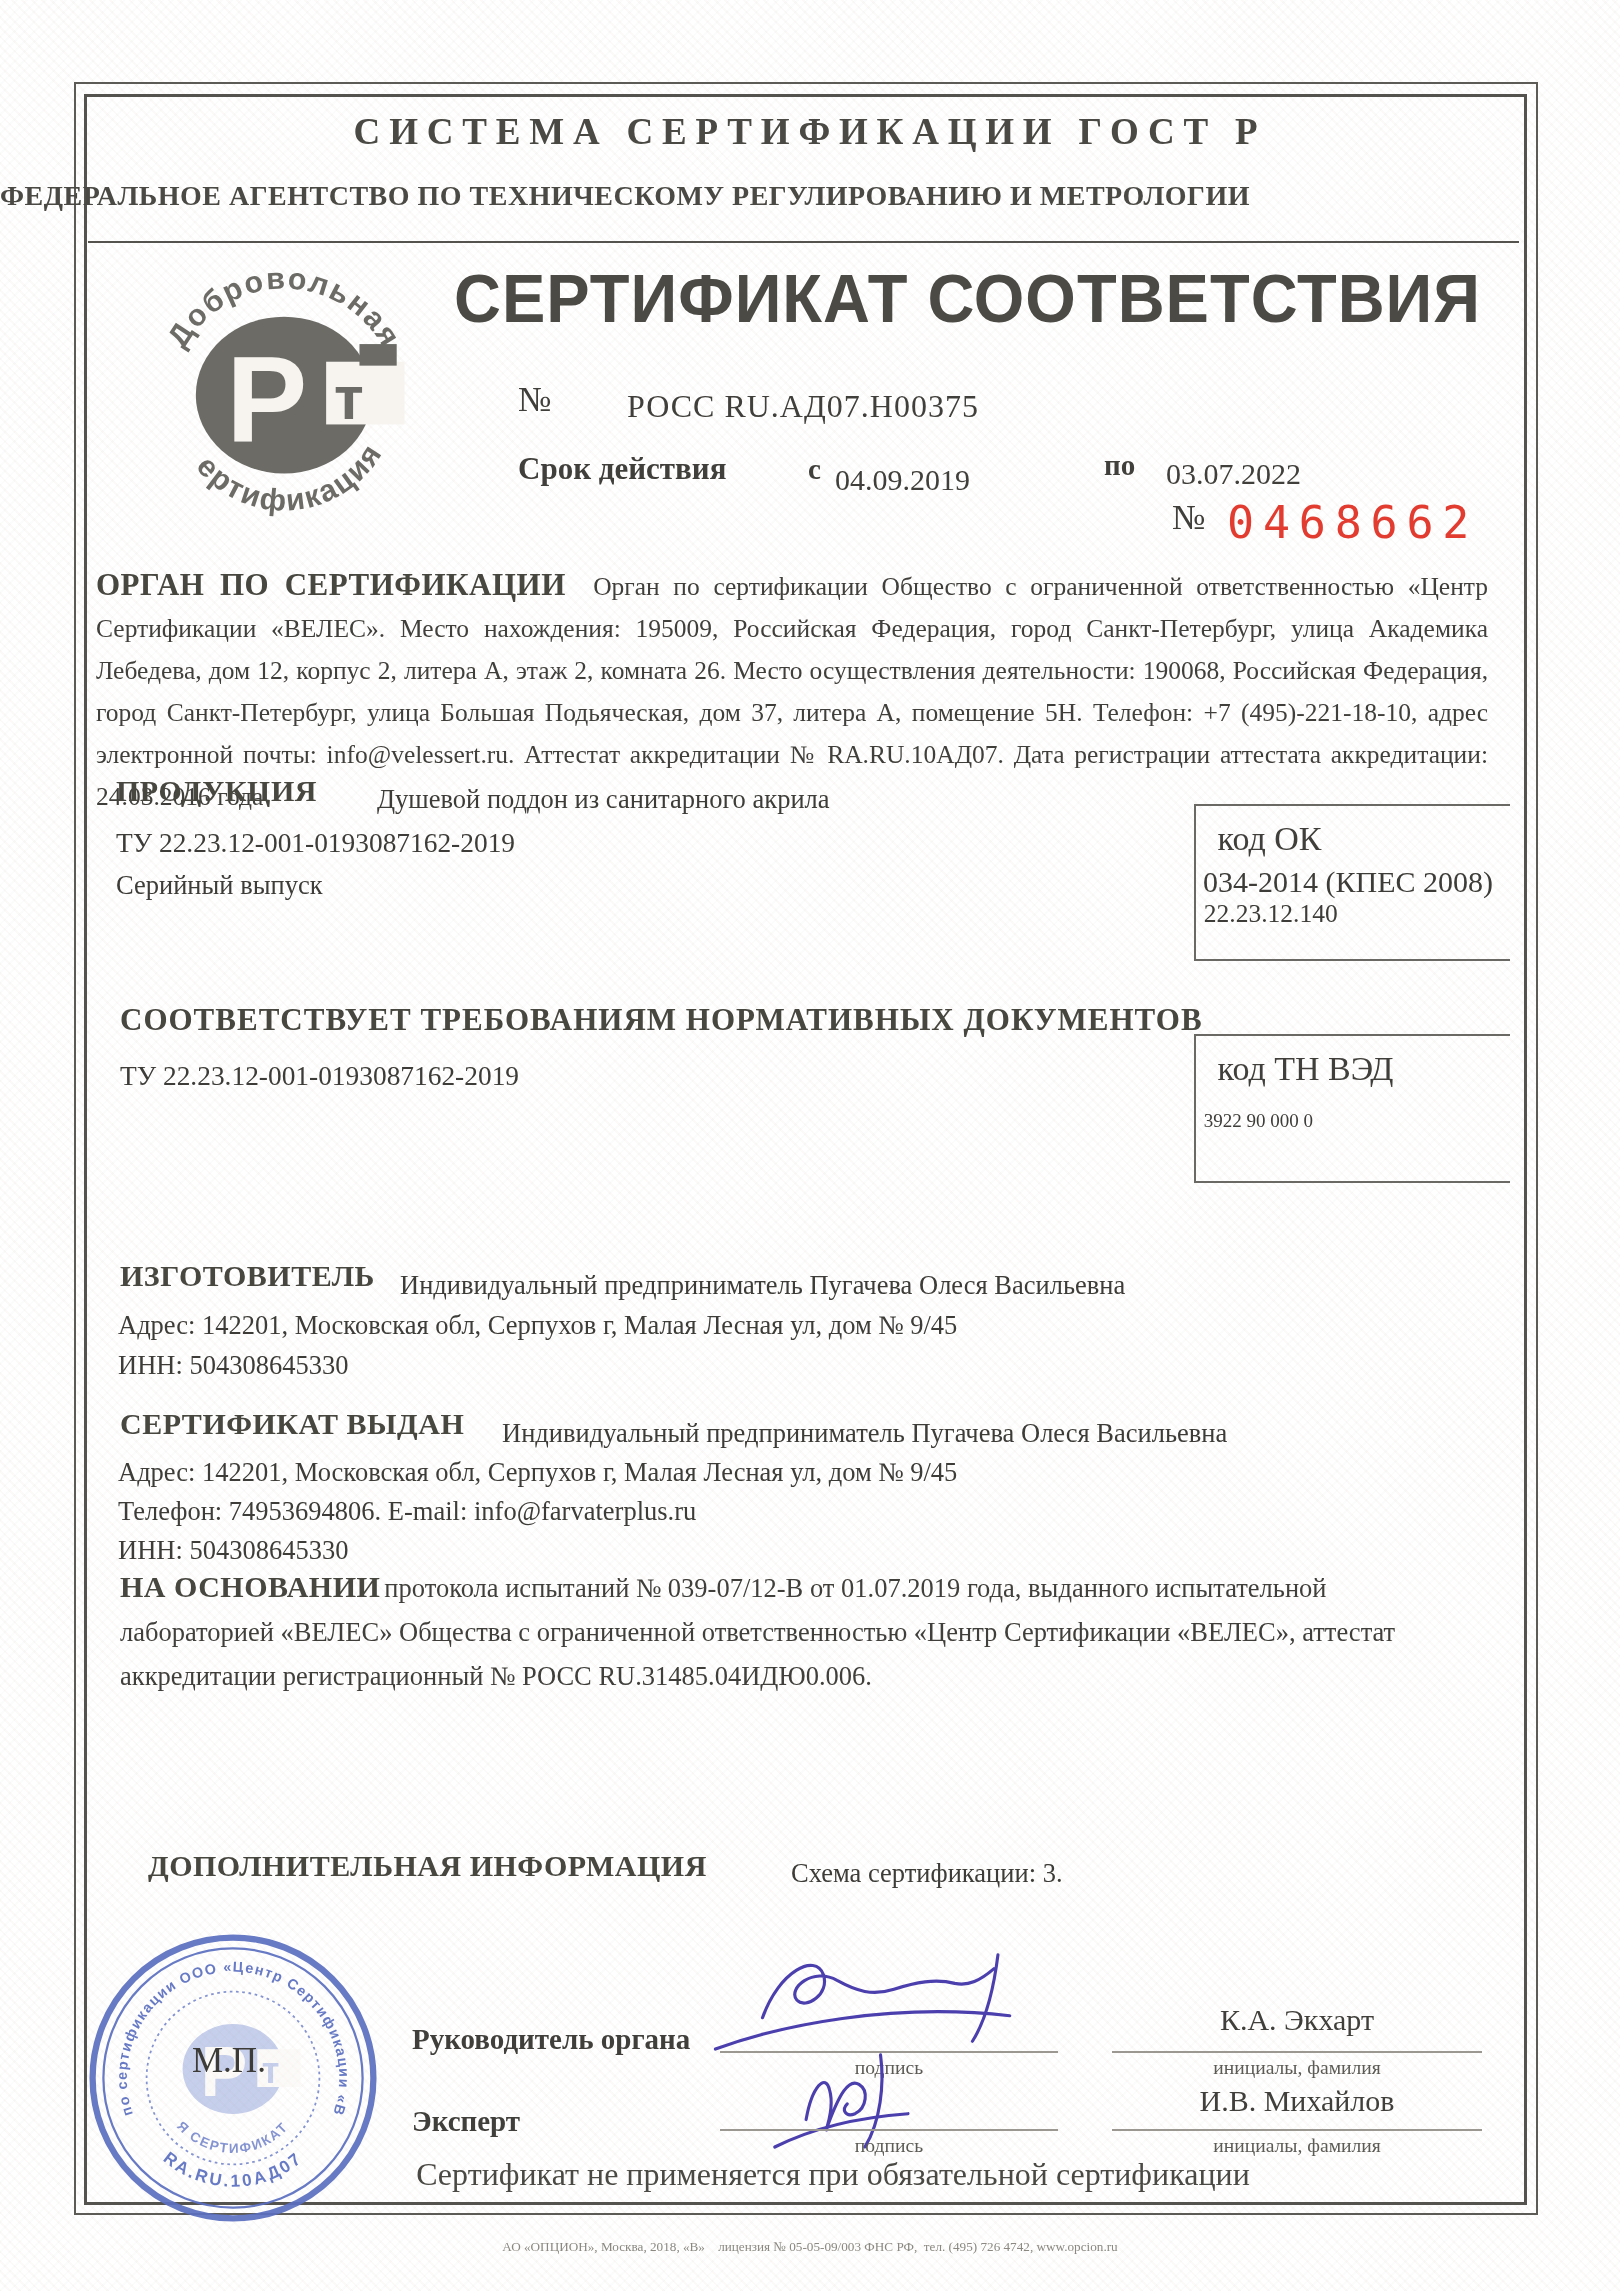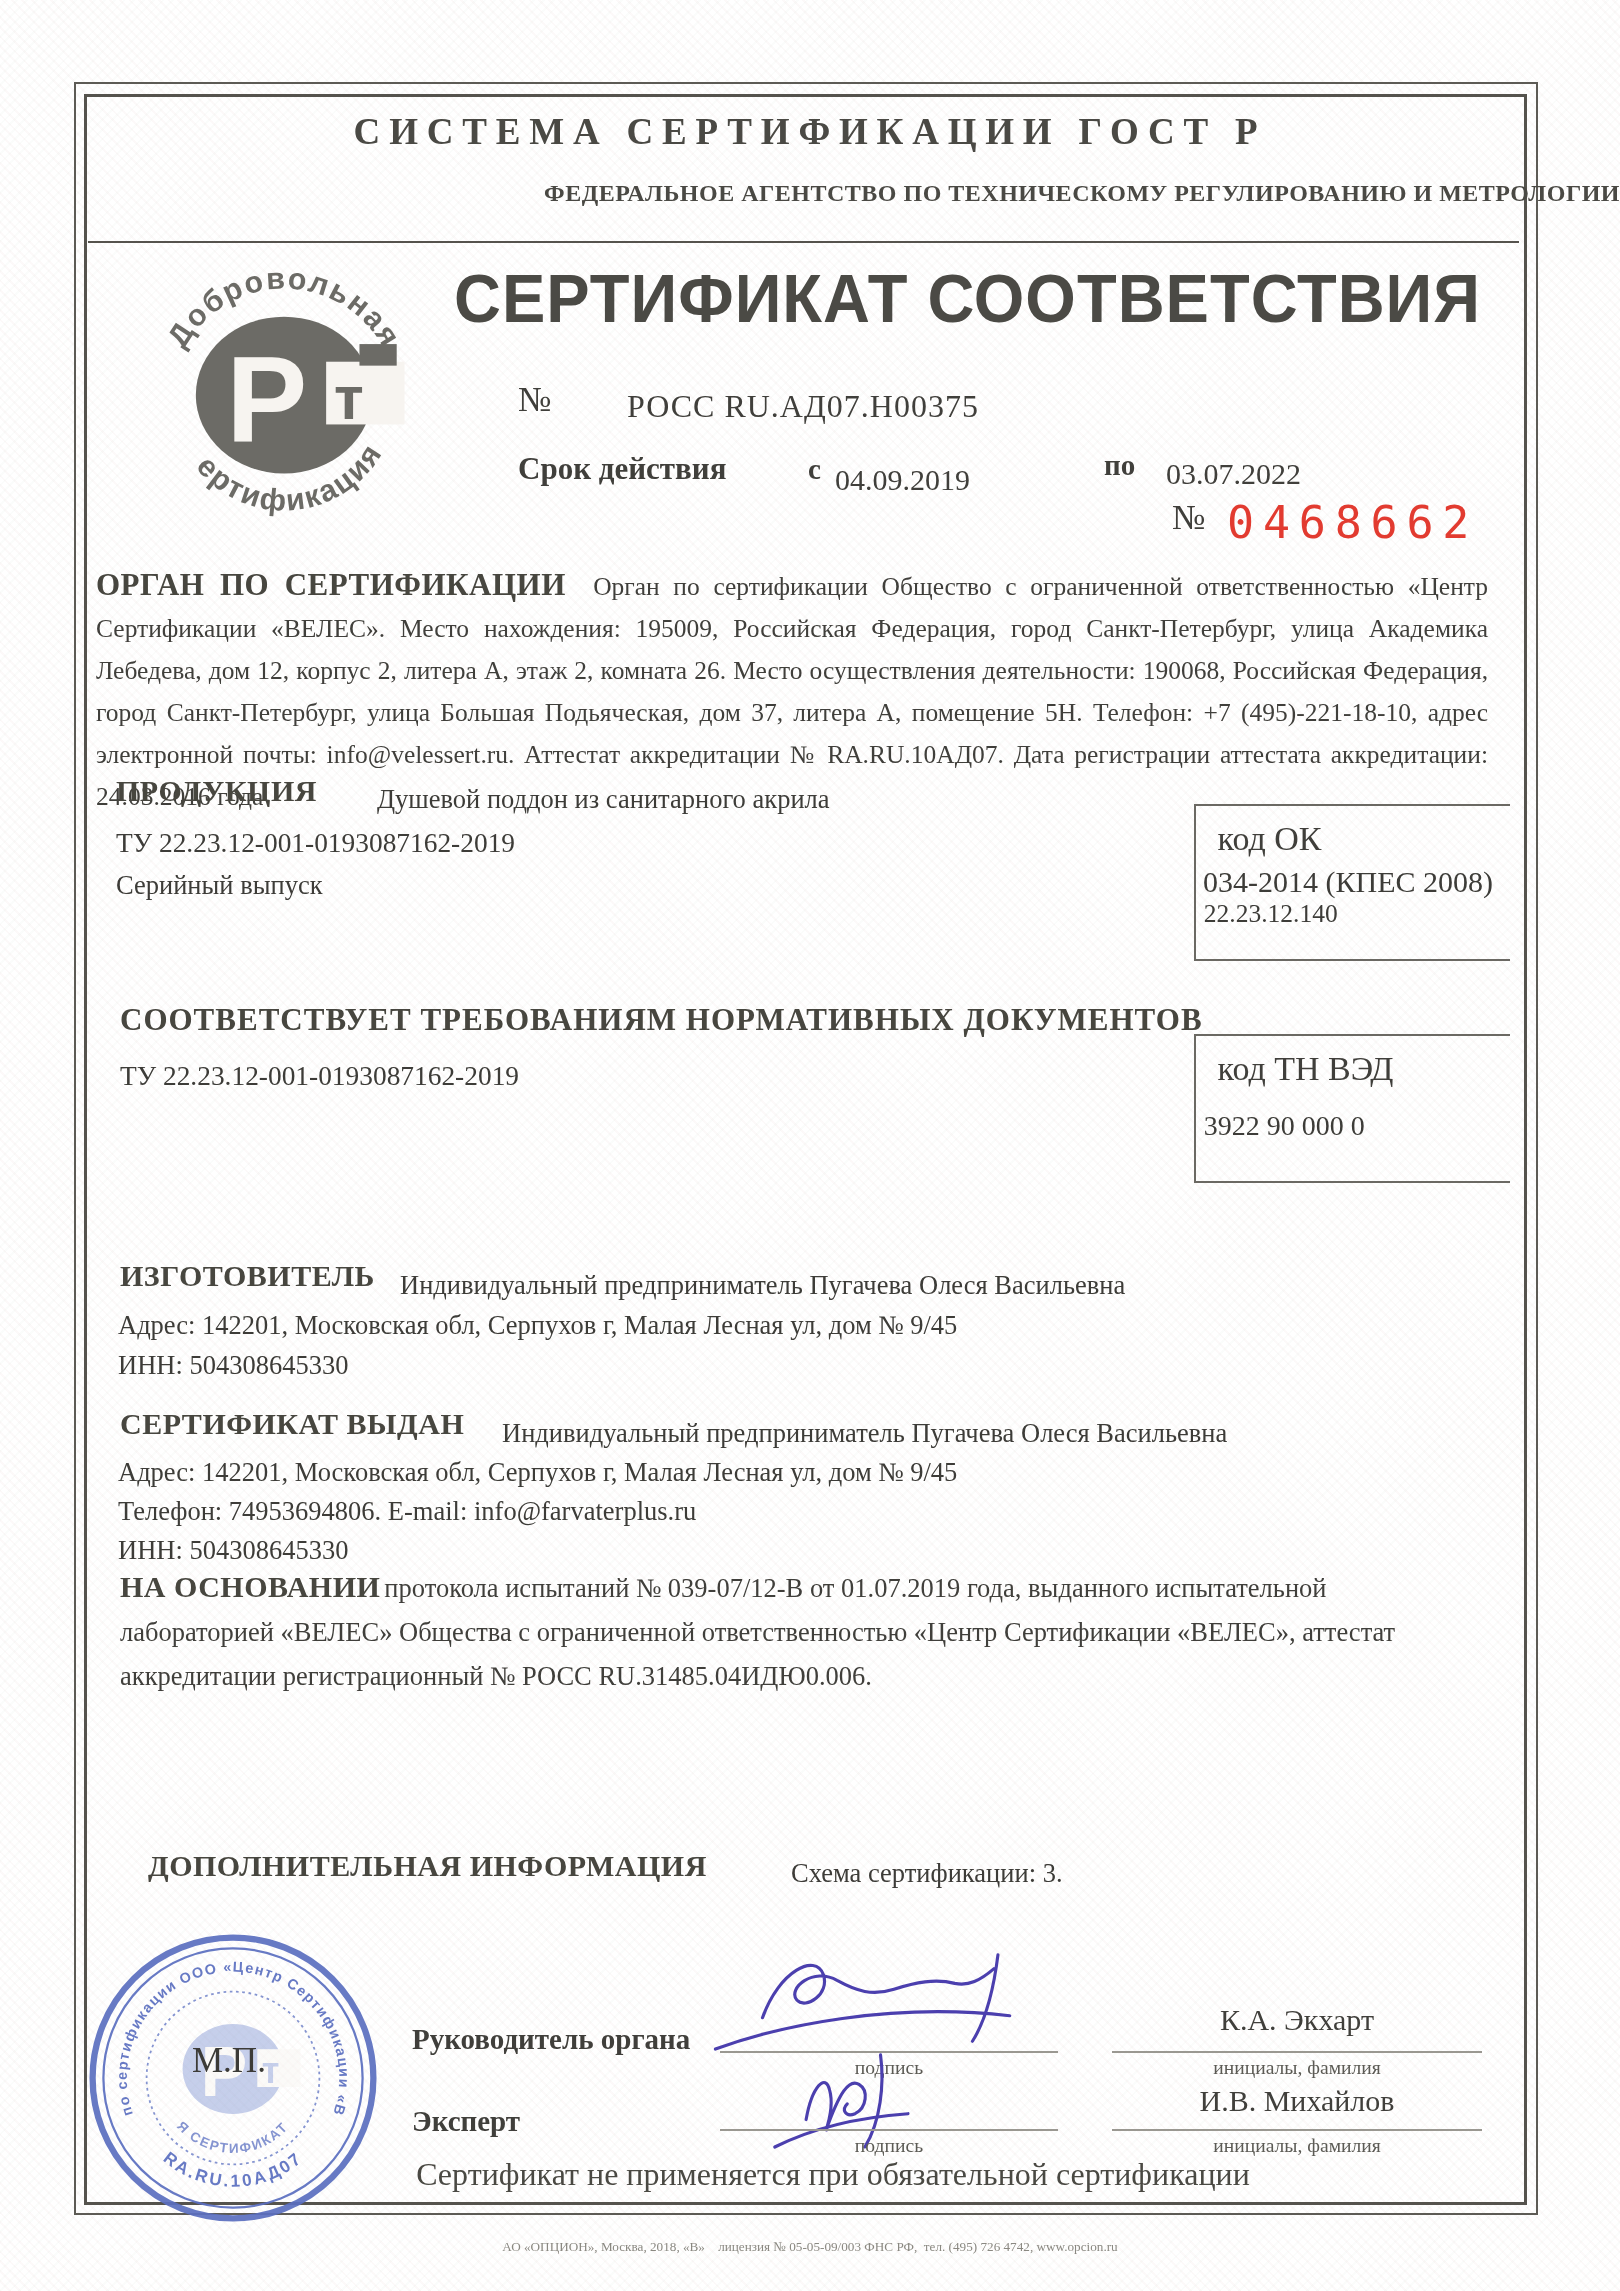--- a/index.html
+++ b/index.html
@@ -10,21 +10,21 @@
       repeating-linear-gradient(45deg, rgba(206,150,150,.055) 0 2px, transparent 2px 6.9px),
       repeating-linear-gradient(-45deg, rgba(150,185,155,.04) 0 2px, transparent 2px 6.9px);}
   .abs{position:absolute;}
   
   .border-outer{left:74px;top:82px;width:1460px;height:2129px;border:2px solid #5d5b55;}
   .border-inner{left:84px;top:94px;width:1437px;height:2105px;border:3.9px solid #55534d;}
   .hdr-divider{left:88px;top:241px;width:1431px;height:2px;background:#55534d;}
   
   .hdr-system{left:0;top:110px;width:1620px;text-align:center;font-weight:bold;font-size:37px;
               letter-spacing:8.8px;color:#4a4944;}
-  .hdr-agency{left:0;top:180px;width:1620px;text-align:right;font-weight:bold;font-size:24px;
+  .hdr-agency{left:0;top:180px;width:1620px;text-align:left;font-weight:bold;font-size:28px;
               letter-spacing:0.5px;color:#4a4944;}
   
   .doc-title{left:421px;top:261px;width:1093px;text-align:center;
              font-family:"Liberation Sans","DejaVu Sans",sans-serif;font-weight:bold;
              font-size:65px;letter-spacing:1px;color:#4b4a45;transform:scaleY(1.04);}
   .num-label{left:518px;top:380px;font-size:35px;}
   .num-value{left:627px;top:388px;font-size:32px;letter-spacing:1px;}
   .valid-label{left:518px;top:451px;font-size:31px;font-weight:bold;}
   .valid-c{left:808px;top:453px;font-size:29px;font-weight:bold;}
   .valid-from{left:835px;top:463px;font-size:30px;}
@@ -42,21 +42,21 @@
   .prod-label{left:116px;top:774px;}
   .prod-name{left:377px;top:784px;}
   .prod-tu{left:116px;top:828px;font-size:27.4px;}
   .prod-serial{left:116px;top:870px;}
   .codebox{border:2px solid #6b6963;border-right:none;}
   .box-ok{left:1194px;top:804px;width:314px;height:153px;}
   .box-tnved{left:1194px;top:1034px;width:314px;height:145px;}
   .codebox .cap{position:absolute;left:21.6px;top:13.7px;font-size:34px;}
   .box-ok .v1{position:absolute;left:7px;top:59px;font-size:30px;}
   .box-ok .v2{position:absolute;left:7.8px;top:93px;font-size:25.5px;}
-  .box-tnved .v1{position:absolute;left:7.8px;top:74px;font-size:28px;}
+  .box-tnved .v1{position:absolute;left:7.8px;top:74px;font-size:19px;}
   .conf-label{left:120px;top:1002px;font-size:31px;letter-spacing:1px;}
   .conf-value{left:120px;top:1061px;font-size:27.4px;}
   .man-label{left:120px;top:1259px;}
   .man-name{left:400px;top:1270px;}
   .man-addr{left:118px;top:1310px;}
   .man-inn{left:118px;top:1350px;}
   .iss-label{left:120px;top:1407px;}
   .iss-name{left:502px;top:1418px;}
   .iss-addr{left:118px;top:1457px;}
   .iss-phone{left:118px;top:1496px;}

